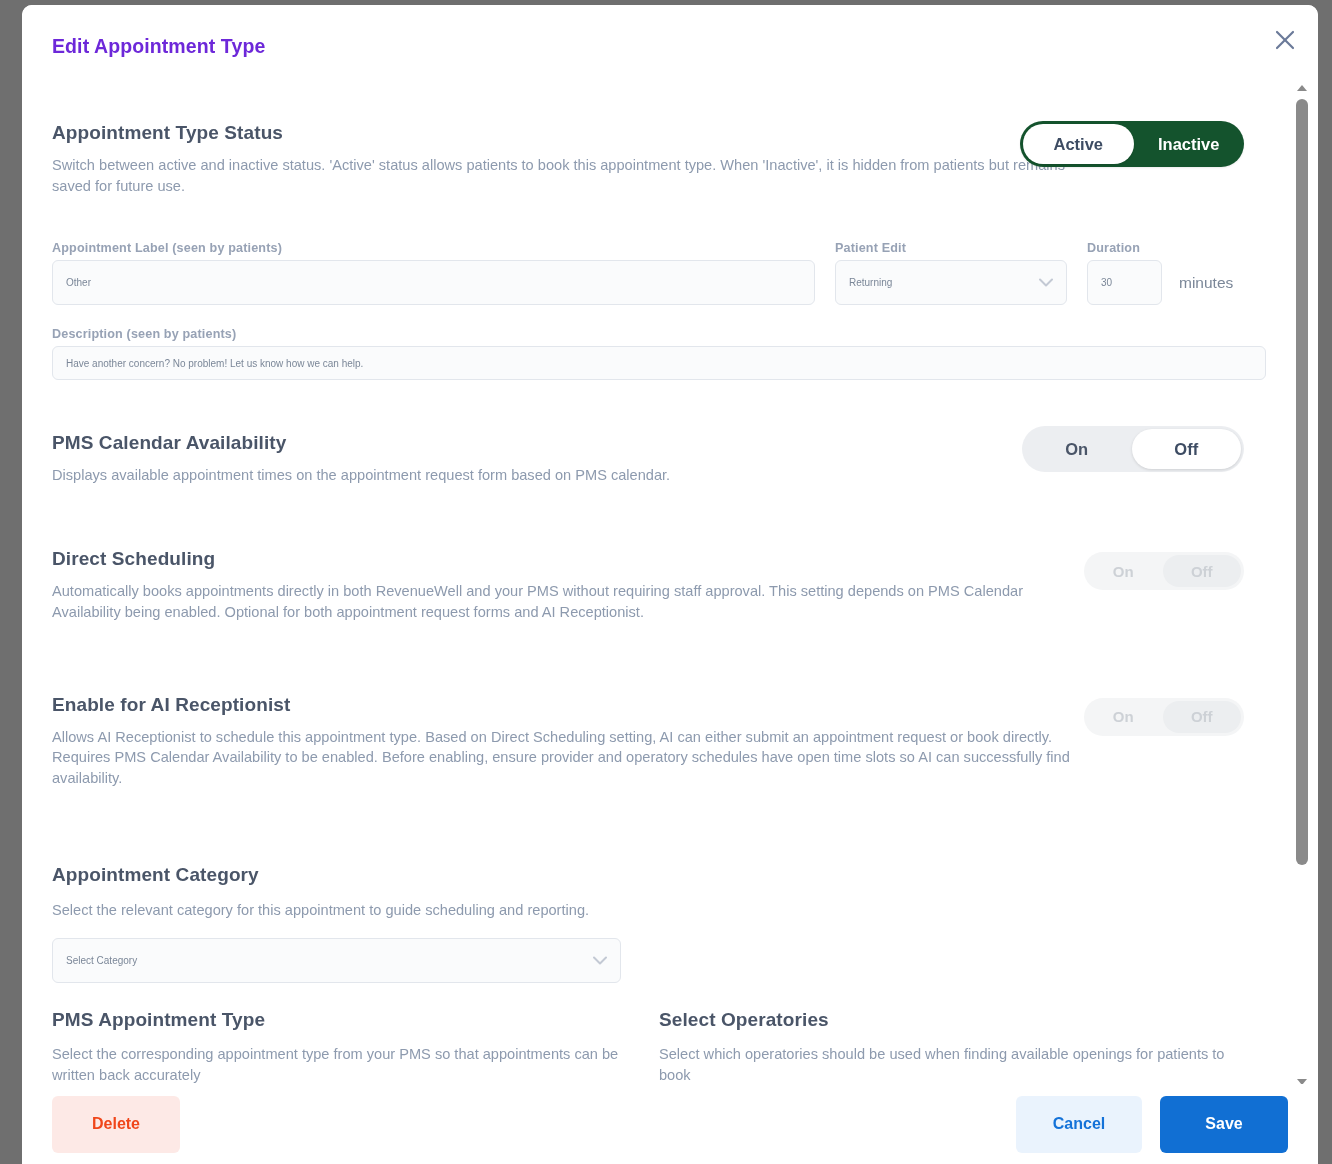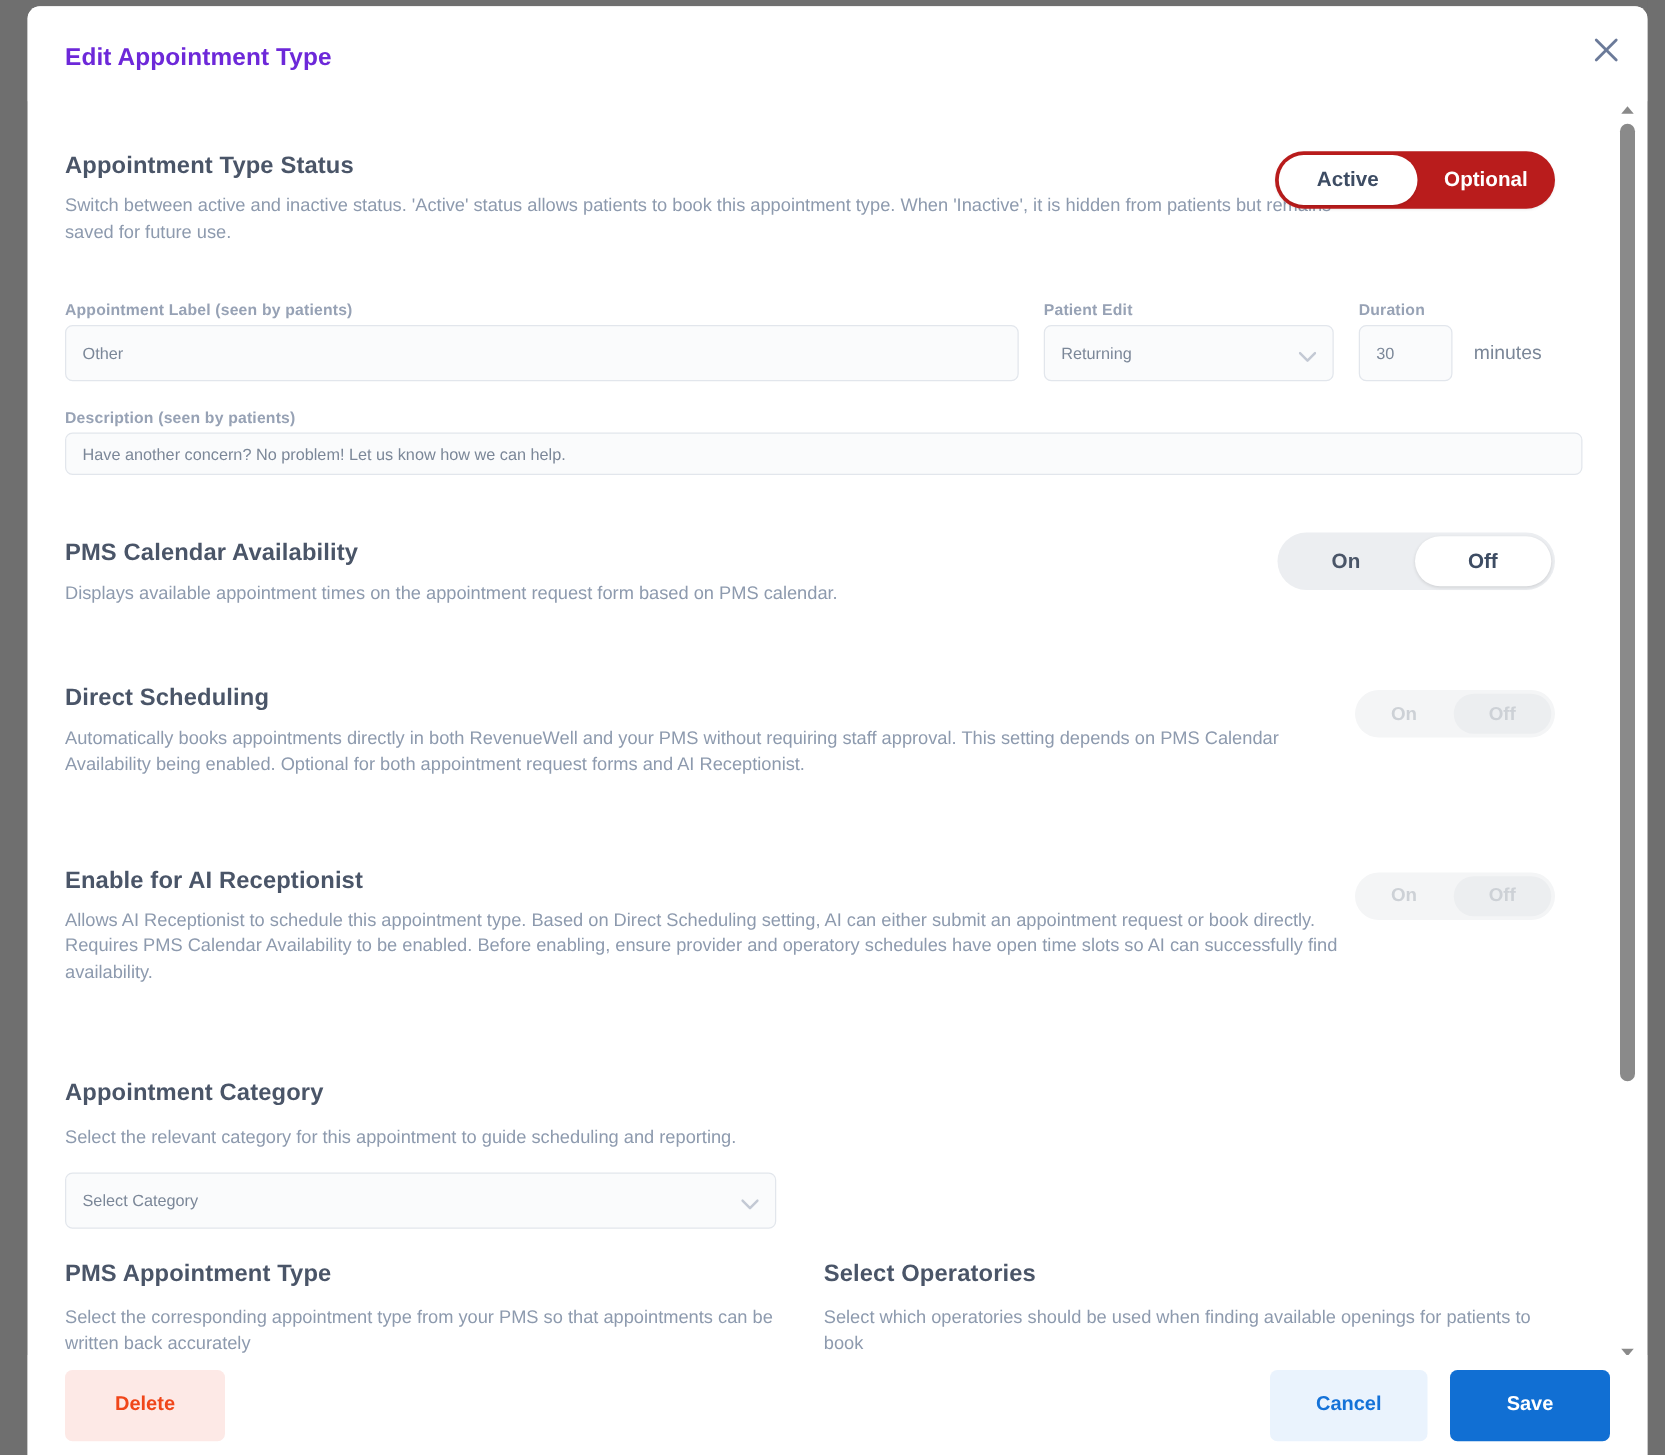--- a/index.html
+++ b/index.html
@@ -93,21 +93,21 @@
   .sec-desc {
     font-size: 14.6px; color: #8d9aae; line-height: 1.42;
     margin-top: 11px; max-width: 1020px;
   }
 
   
   #status-section { padding-top: 41px; }
   #status-toggle {
     position: absolute; right: 22px; top: 40px;
     width: 224px; height: 46px;
-    background: #b91c1c; border-radius: 23px;
+    background: #14532d; border-radius: 23px;
     display: flex; align-items: center;
     box-shadow: 0 1px 2px rgba(0,0,0,.08);
     cursor: pointer;
   }
   #status-toggle .seg {
     flex: 1; height: 100%;
     display: flex; align-items: center; justify-content: center;
     font-size: 16.5px; font-weight: bold;
   }
   #status-toggle .seg.active-seg {
@@ -128,21 +128,21 @@
     font-size: 12.6px; font-weight: bold; color: #97a2b5;
     letter-spacing: .15px; margin-bottom: 5px;
   }
   .field-box {
     background: #fafbfc;
     border: 1px solid #e2e6ec;
     border-radius: 6px;
     height: 45px;
     display: flex; align-items: center;
     padding: 0 13px;
-    font-size: 13px; color: #7b8798; text-align: right;
+    font-size: 10px; color: #7b8798; text-align: right;
   }
   #label-field-wrap { position: absolute; left: 0; top: 0; width: 763px; }
   #patient-type-wrap { position: absolute; left: 783px; top: 0; width: 232px; }
   #duration-wrap { position: absolute; left: 1035px; top: 0; width: 75px; }
   #minutes-label {
     position: absolute; left: 1127px; top: 33px;
     font-size: 15.5px; color: #7b8798;
   }
   .chevron {
     margin-left: auto;
@@ -258,21 +258,21 @@
   </div>
 
   <div id="scroll-area">
     <div id="scroll-content">
 
       <div class="section" id="status-section">
         <div class="sec-title">Appointment Type Status</div>
         <div class="sec-desc">Switch between active and inactive status. 'Active' status allows patients to book this appointment type. When 'Inactive', it is hidden from patients but remains saved for future use.</div>
         <div id="status-toggle">
           <div class="seg active-seg">Active</div>
-          <div class="seg inactive-seg">Optional</div>
+          <div class="seg inactive-seg">Inactive</div>
         </div>
       </div>
 
       <div id="form-row">
         <div id="label-field-wrap">
           <div class="field-label">Appointment Label (seen by patients)</div>
           <div class="field-box">
             <span>Other</span>
           </div>
         </div>

